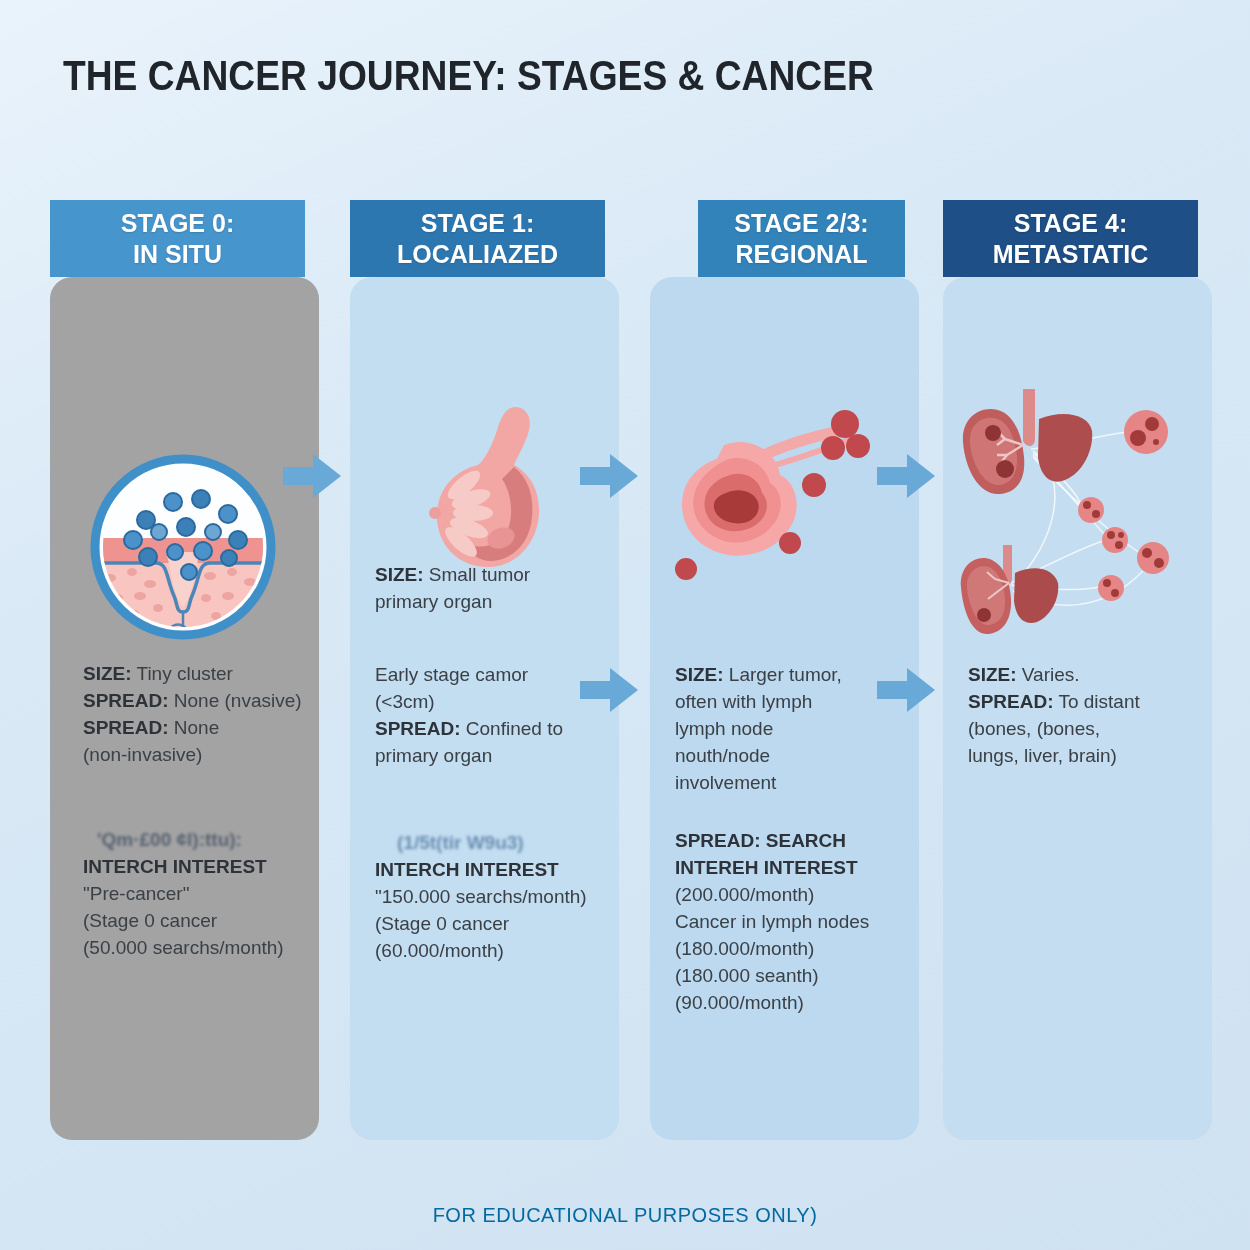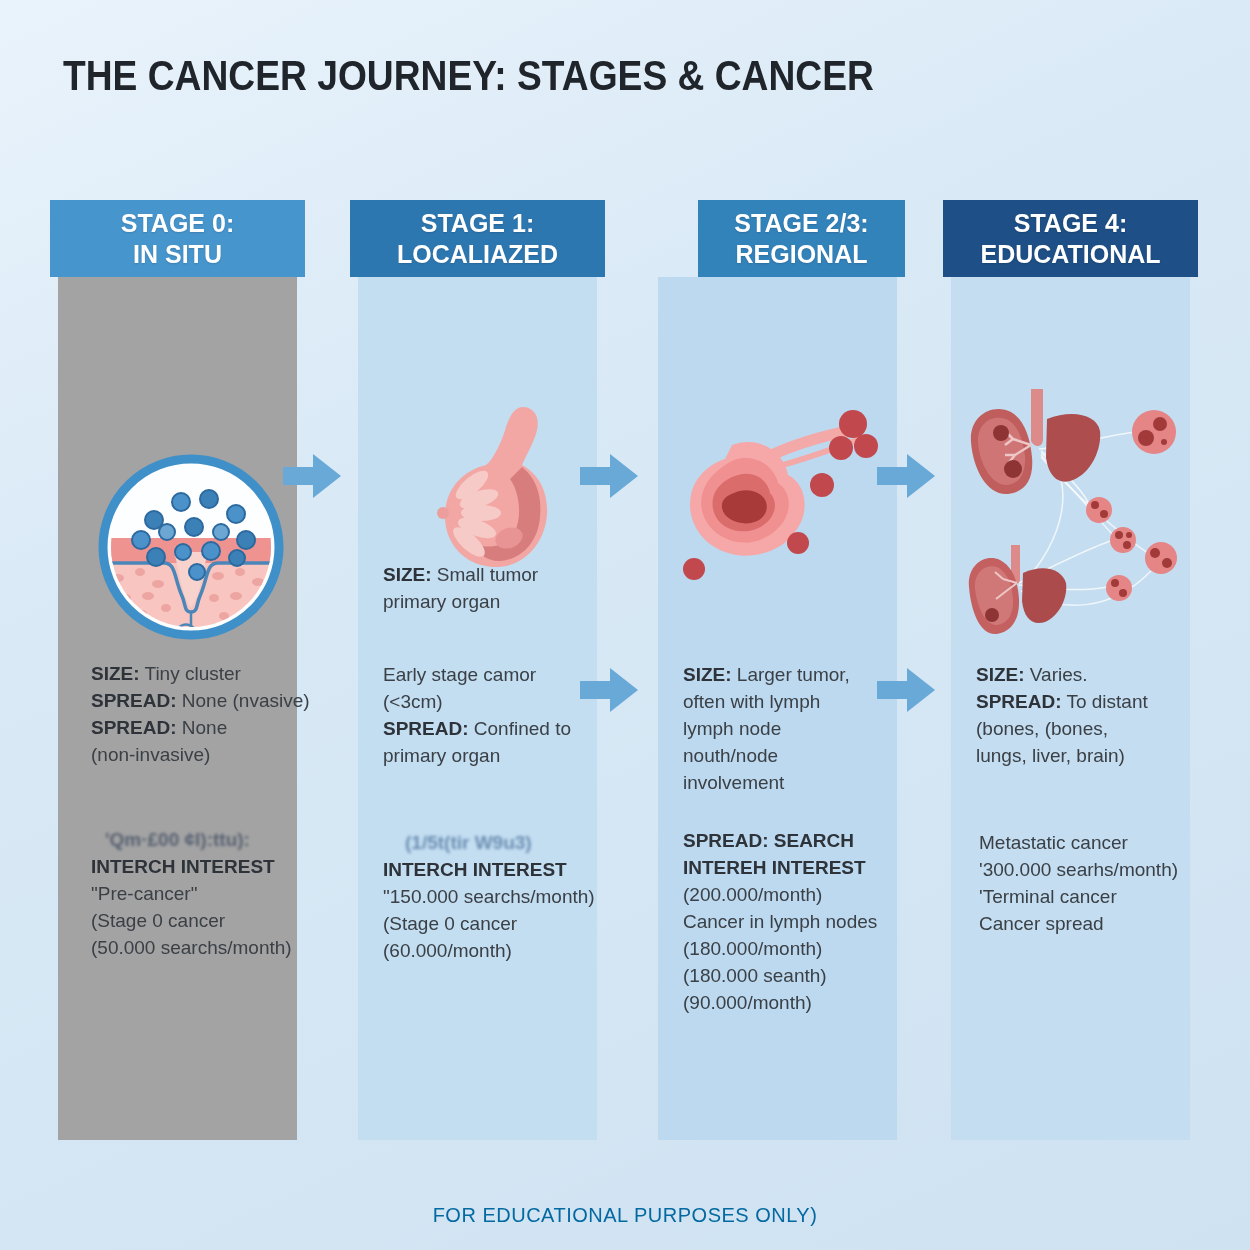--- a/index.html
+++ b/index.html
@@ -15,21 +15,21 @@
     font-size:40px;font-weight:800;color:#20252b;
     letter-spacing:0px;transform:scaleX(.93) scaleY(1.05);transform-origin:left top;
     white-space:nowrap;
   }
   .col{position:absolute;top:200px;width:255px;height:940px;}
   .col-header{
     height:77px;display:flex;flex-direction:column;align-items:center;justify-content:center;
     color:#ffffff;font-weight:700;font-size:25px;line-height:31px;text-align:center;
     text-shadow:0 1px 2px rgba(0,0,0,.15);
   }
-  .col-body{position:absolute;top:77px;left:8px;width:239px;height:863px;}
+  .col-body{position:absolute;top:77px;left:0;width:269px;height:863px;border-radius:22px;}
   .c0 .col-header{background:#4795cd;}
   .c1 .col-header{background:#2d77b1;}
   .c2 .col-header{background:#3383bb;margin-left:48px;}
   .c3 .col-header{background:#1e4f86;}
   .c0 .col-body{background:#a3a3a3;}
   .c1 .col-body{background:#c3ddf1;}
   .c2 .col-body{background:#bdd9ef;}
   .c3 .col-body{background:#c4ddf0;}
   .block{position:absolute;font-size:19px;line-height:27px;color:#3a4046;}
   .line{white-space:nowrap;}
@@ -193,21 +193,21 @@
         <div class="line"><span>(180.000/month)</span></div>
         <div class="line"><span>(180.000 seanth)</span></div>
         <div class="line"><span>(90.000/month)</span></div>
       </div>
     </div>
   </div>
 
   <div class="col c3" style="left:943px;">
     <div class="col-header">
       <div>STAGE 4:</div>
-      <div>EDUCATIONAL</div>
+      <div>METASTATIC</div>
     </div>
     <div class="col-body">
       <svg class="illus" style="left:10px;top:110px;" width="240" height="285" viewBox="0 0 240 285">
         <g stroke="#ffffff" stroke-opacity=".75" stroke-width="1.5" fill="none">
           <path d="M78,62 C110,58 150,48 174,45"></path>
           <path d="M80,66 C105,85 125,108 128,118"></path>
           <path d="M80,68 C110,100 140,135 152,148"></path>
           <path d="M80,70 C120,115 170,155 187,166"></path>
           <path d="M58,198 C90,202 120,205 146,200"></path>
           <path d="M60,204 C100,226 150,225 190,184"></path>
@@ -252,26 +252,20 @@
           <circle cx="154" cy="196" r="4"></circle>
           <circle cx="162" cy="206" r="4"></circle>
         </g>
       </svg>
       <div class="block" style="left:25px;top:384px;">
         <div class="line"><b>SIZE:</b><span> Varies.</span></div>
         <div class="line"><b>SPREAD:</b><span> To distant</span></div>
         <div class="line"><span>(bones, (bones,</span></div>
         <div class="line"><span>lungs, liver, brain)</span></div>
       </div>
-      <div class="block" style="left:28px;top:552px;">
-        <div class="line"><span>Metastatic cancer</span></div>
-        <div class="line"><span>'300.000 searhs/month)</span></div>
-        <div class="line"><span>'Terminal cancer</span></div>
-        <div class="line"><span>Cancer spread</span></div>
-      </div>
     </div>
   </div>
 
   <div class="arrow" style="left:283px;top:452px;">
     <svg width="58" height="48" viewBox="0 0 58 48">
         <polygon points="0,15 30,15 30,2 58,24 30,46 30,33 0,33" fill="#68a9d8"></polygon>
       </svg>
   </div>
   <div class="arrow" style="left:580px;top:452px;">
     <svg width="58" height="48" viewBox="0 0 58 48">

